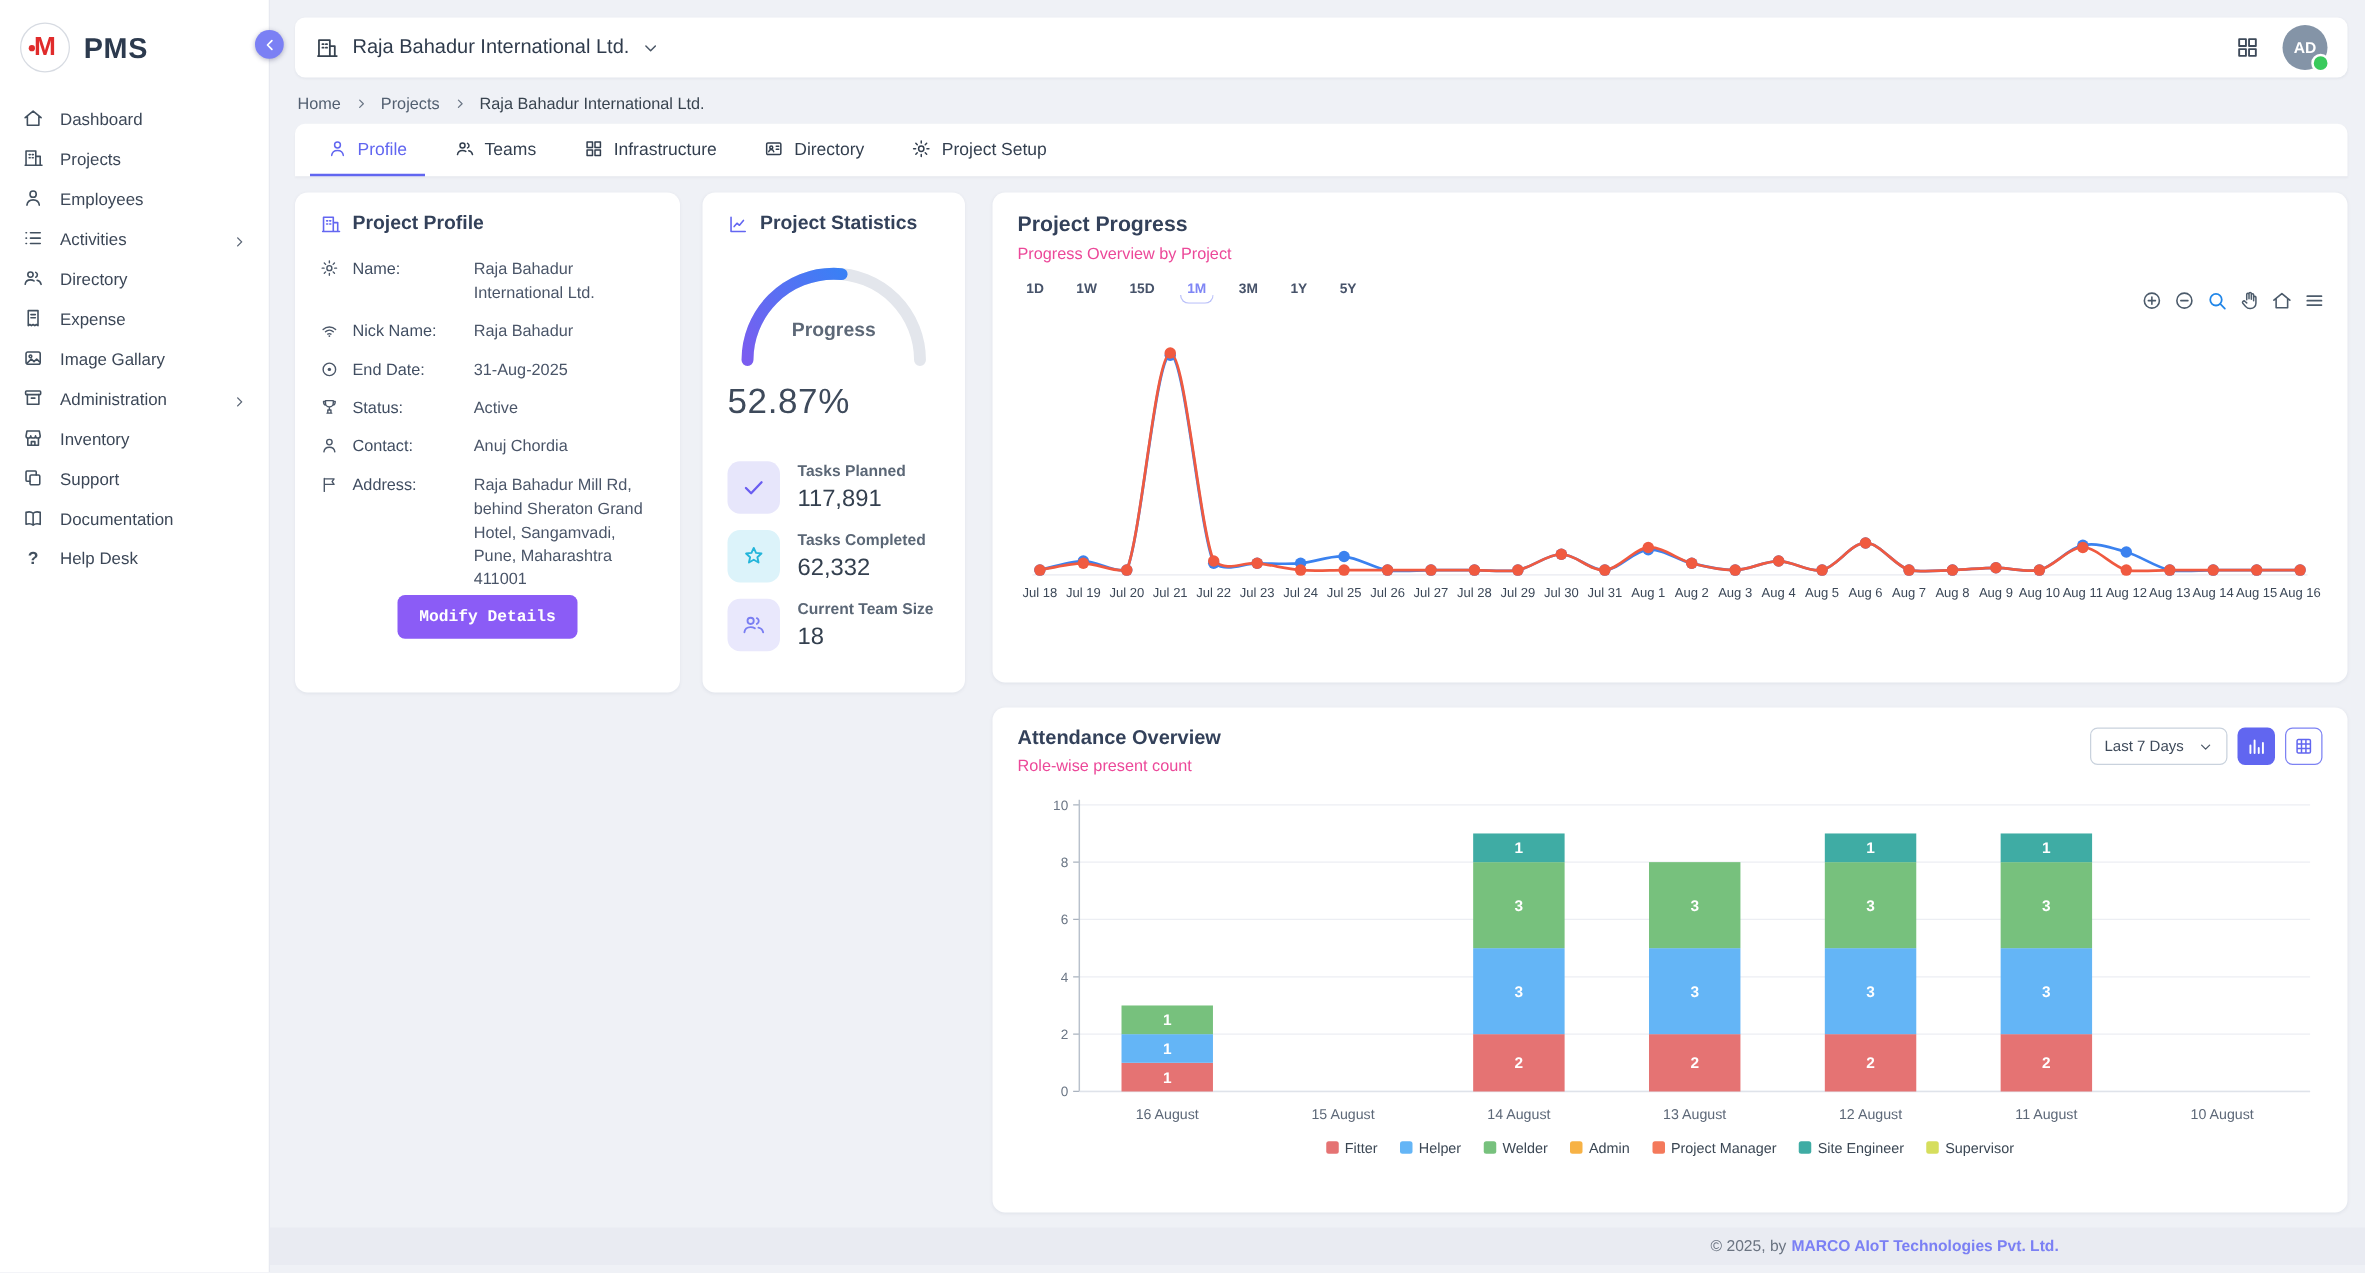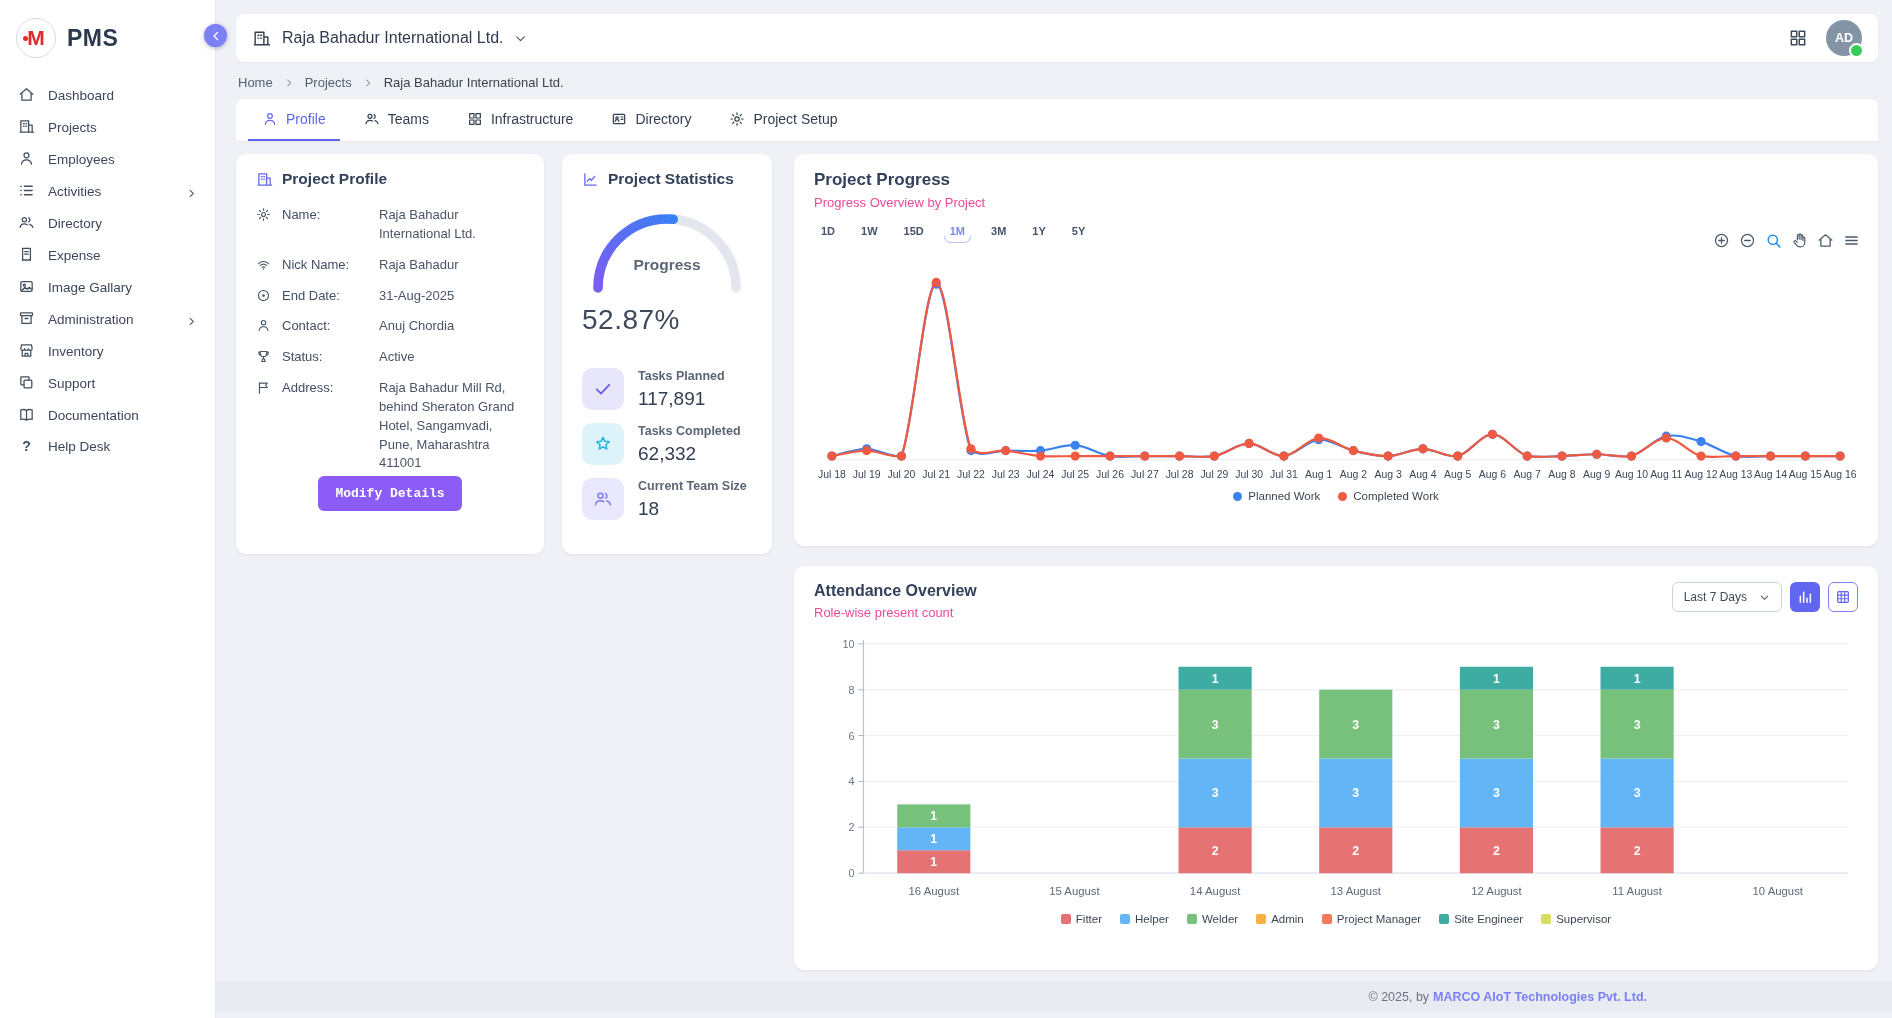--- a/index.html
+++ b/index.html
@@ -459,31 +459,31 @@
             </div>
           <div class="field">
               <svg class="icon">
                 <use href="#i-dotc"></use>
               </svg>
               <span class="f-label">End Date:</span>
               <span class="f-value">31-Aug-2025</span>
             </div>
           <div class="field">
               <svg class="icon">
+                <use href="#i-award"></use>
+              </svg>
+              <span class="f-label">Status:</span>
+              <span class="f-value">Active</span>
+            </div>
+          <div class="field">
+              <svg class="icon">
                 <use href="#i-person"></use>
               </svg>
               <span class="f-label">Contact:</span>
               <span class="f-value">Anuj Chordia</span>
-            </div>
-          <div class="field">
-              <svg class="icon">
-                <use href="#i-award"></use>
-              </svg>
-              <span class="f-label">Status:</span>
-              <span class="f-value">Active</span>
             </div>
           <div class="field">
               <svg class="icon">
                 <use href="#i-flag"></use>
               </svg>
               <span class="f-label">Address:</span>
               <span class="f-value">Raja Bahadur Mill Rd, behind Sheraton Grand Hotel, Sangamvadi, Pune, Maharashtra 411001</span>
             </div>
         </div>
         <button class="btn-primary">Modify Details</button>
@@ -672,24 +672,20 @@
               <text x="752.2758620689655" y="216" text-anchor="middle" font-size="10.5" fill="#3c4858">Aug 8</text>
               <text x="787.2413793103449" y="216" text-anchor="middle" font-size="10.5" fill="#3c4858">Aug 9</text>
               <text x="822.2068965517242" y="216" text-anchor="middle" font-size="10.5" fill="#3c4858">Aug 10</text>
               <text x="857.1724137931035" y="216" text-anchor="middle" font-size="10.5" fill="#3c4858">Aug 11</text>
               <text x="892.1379310344828" y="216" text-anchor="middle" font-size="10.5" fill="#3c4858">Aug 12</text>
               <text x="927.1034482758621" y="216" text-anchor="middle" font-size="10.5" fill="#3c4858">Aug 13</text>
               <text x="962.0689655172414" y="216" text-anchor="middle" font-size="10.5" fill="#3c4858">Aug 14</text>
               <text x="997.0344827586207" y="216" text-anchor="middle" font-size="10.5" fill="#3c4858">Aug 15</text>
               <text x="1032" y="216" text-anchor="middle" font-size="10.5" fill="#3c4858">Aug 16</text>
             </svg>
-          <div class="chart-legend" id="line-legend">
-              <span><span class="lg-dot" style="background: rgb(59, 130, 239);"></span>Planned Work</span>
-              <span><span class="lg-dot" style="background: rgb(240, 90, 64);"></span>Completed Work</span>
-            </div>
         </div>
       </div>
 
       <div class="card att-card">
         <div class="att-head">
           <div>
             <div class="card-title" style="font-size:16px">
                 <span>Attendance Overview</span>
               </div>
             <div class="subtitle">Role-wise present count</div>

